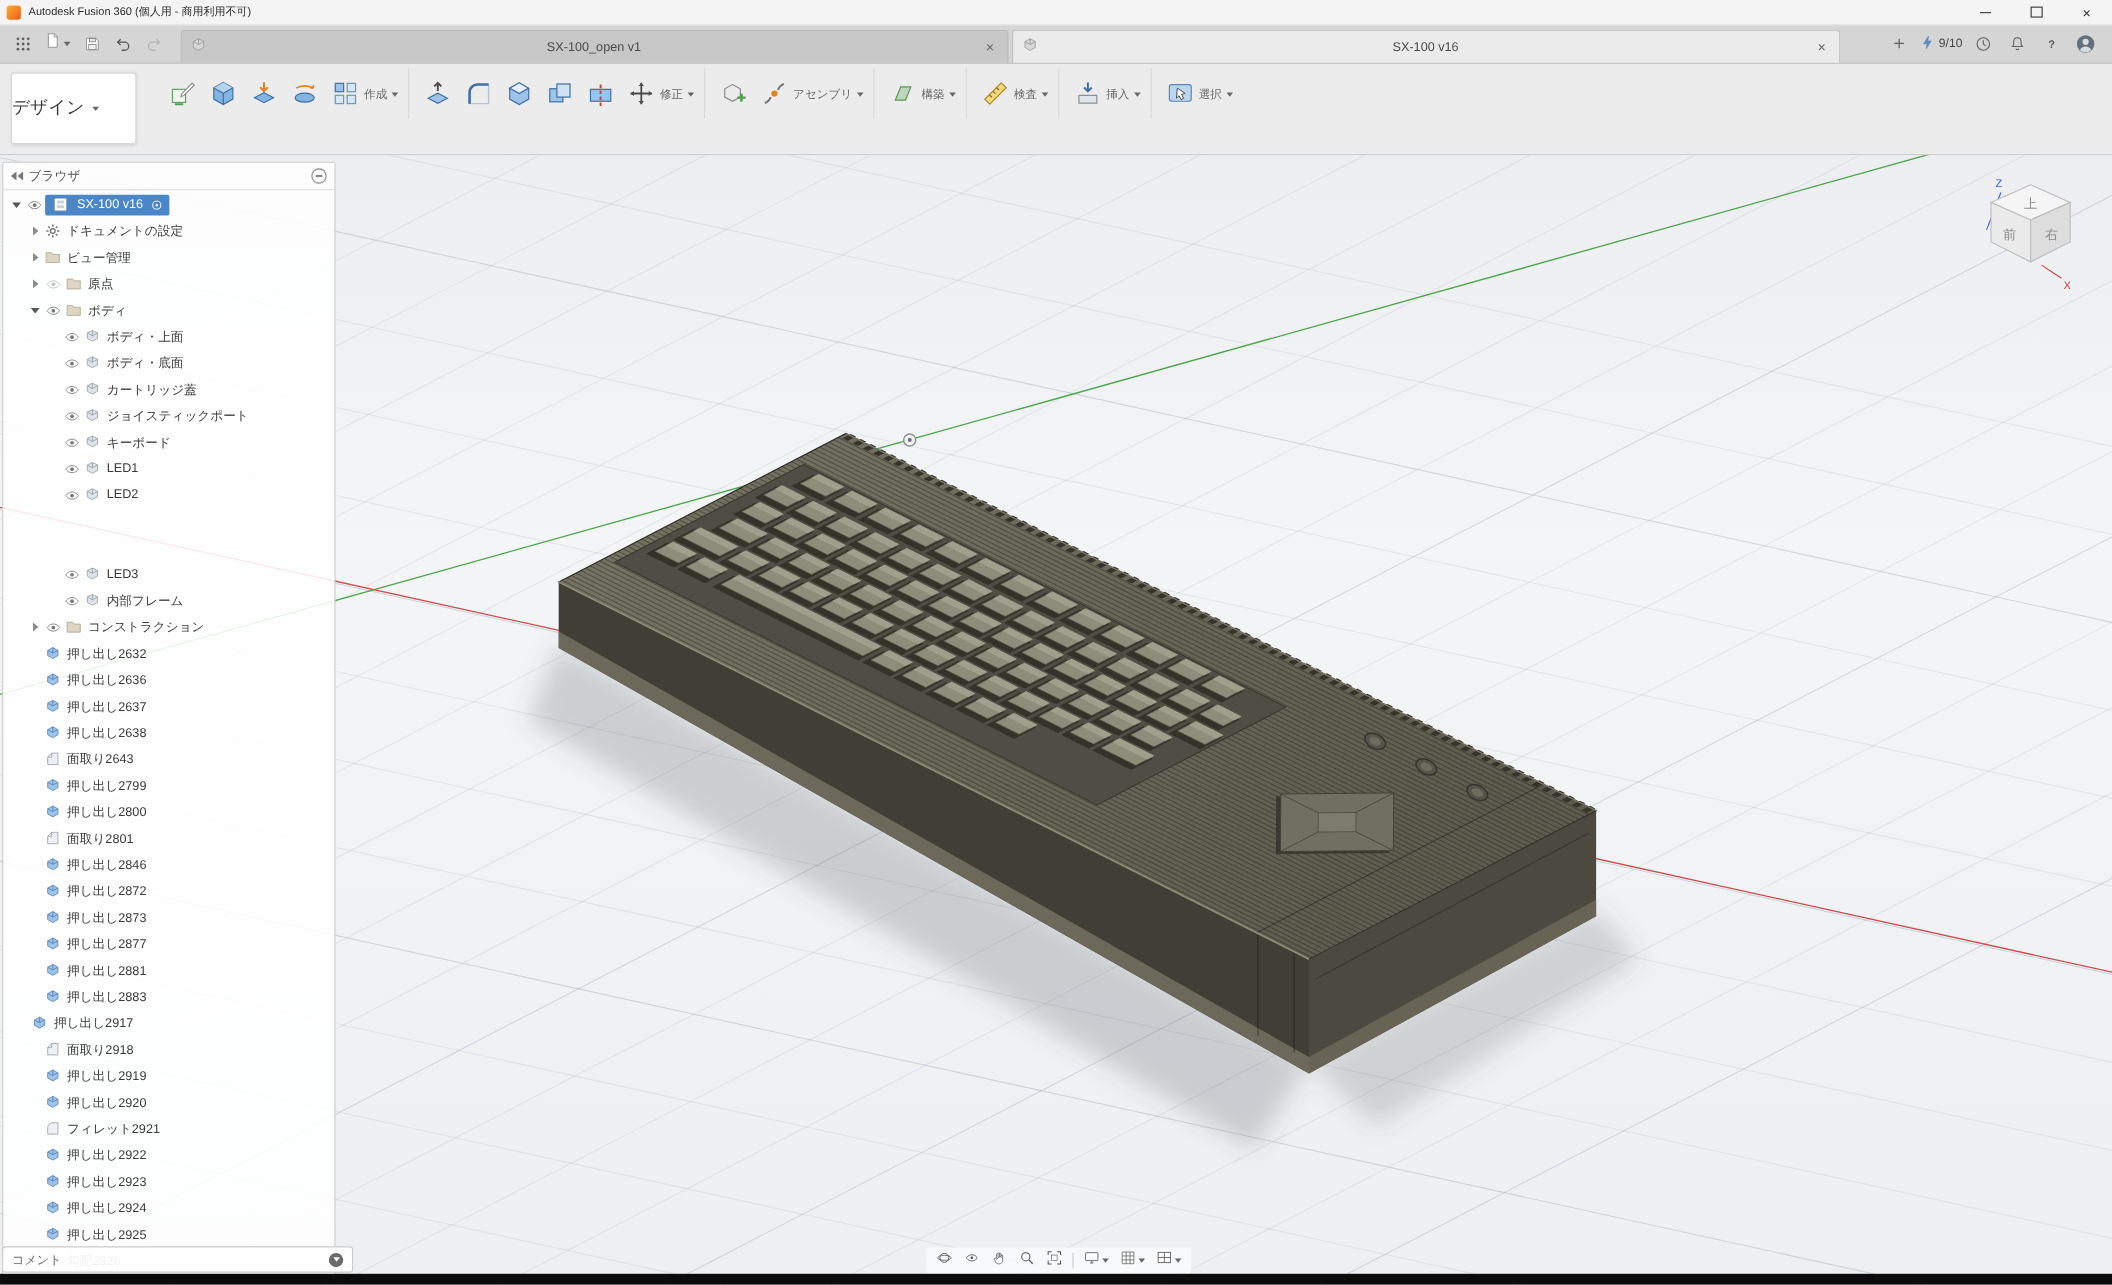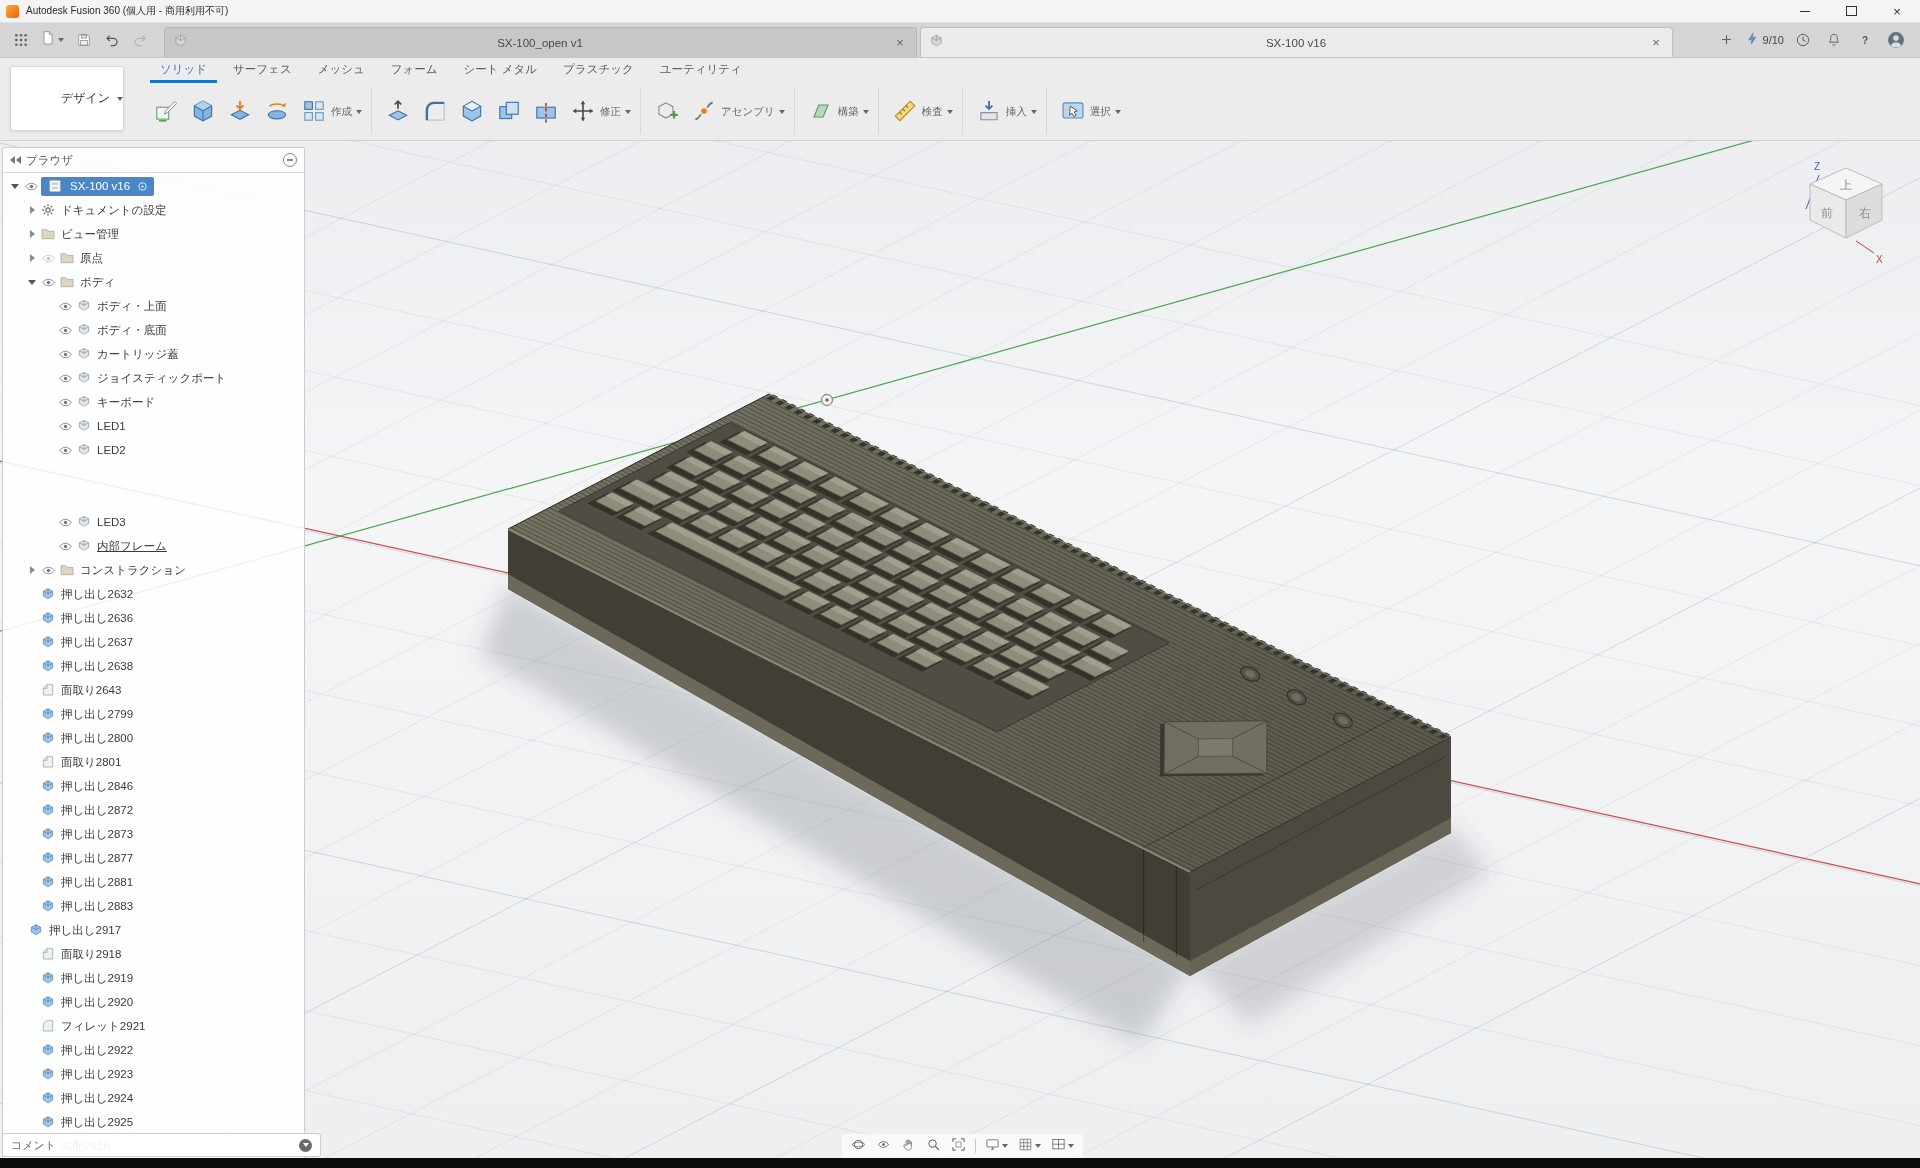--- a/index.html
+++ b/index.html
@@ -46,21 +46,21 @@
   .rtab{padding:4px 10px 3px 10px;font-size:11.5px;color:#5a5a5a;border-bottom:3px solid transparent;white-space:nowrap;}
   .rtab.active{color:#1a73c9;border-bottom-color:#1a73c9;}
   #tool-row{margin-left:140px;height:56px;display:flex;align-items:stretch;}
   .tgroup{display:flex;flex-direction:row;align-items:center;padding:0 9px;}
   .ticons{display:flex;gap:3px;align-items:center;height:38px;}
   .ticon{width:34px;height:34px;display:flex;align-items:center;justify-content:center;border-radius:2px;}
   .grp-label{font-size:10.5px;color:#666;display:flex;align-items:center;gap:4px;margin-top:2px;}
   .tdiv{width:1px;background:#d8d8d8;margin:5px 0;}
   #design-card{position:absolute;left:10px;top:9px;width:112px;height:63px;background:#fff;
     border:1px solid #d8d8d8;border-radius:3px;box-shadow:0 1px 3px rgba(0,0,0,.10);
-    display:flex;align-items:center;justify-content:flex-end;gap:7px;font-size:12px;color:#333;z-index:31;}
+    display:flex;align-items:center;justify-content:flex-start;gap:7px;font-size:16px;color:#333;z-index:31;}
 
   .caret{width:0;height:0;border-left:3.5px solid transparent;border-right:3.5px solid transparent;border-top:4.5px solid #666;}
 
   
   #browser{position:absolute;left:2px;top:147px;width:301px;z-index:12;
     background:rgba(255,255,255,.88);border:1px solid #ccc;border-radius:2px;}
   #browser-head{height:24px;display:flex;align-items:center;gap:5px;padding:0 7px;
     border-bottom:1px solid #ddd;font-size:11.5px;color:#555;}
   .bh-collapse{display:flex;gap:1px;}
   .tri-l{width:0;height:0;border-top:4px solid transparent;border-bottom:4px solid transparent;border-right:5px solid #777;}
@@ -683,29 +683,20 @@
           </svg>
         </div>
     </div>
   </div>
 
   <div id="ribbon">
     <div id="design-card">
       <span>デザイン</span>
       <div class="caret"></div>
     </div>
-    <div id="ribbon-tabs">
-        <div class="rtab active">ソリッド</div>
-        <div class="rtab">サーフェス</div>
-        <div class="rtab">メッシュ</div>
-        <div class="rtab">フォーム</div>
-        <div class="rtab">シート メタル</div>
-        <div class="rtab">プラスチック</div>
-        <div class="rtab">ユーティリティ</div>
-      </div>
     <div id="tool-row">
         <div class="tgroup">
           <div class="ticons">
             <div class="ticon">
               <svg width="26" height="26" viewBox="0 0 24 24">
                 <rect x="3.5" y="8.5" width="11" height="11" fill="#eef6ee" stroke="#67a067"></rect>
                 <path d="M20 3.2 21.8 5 13 13.8l-2.4.8.8-2.4z" fill="#fff" stroke="#888" stroke-width=".9"></path>
                 <path d="M5.5 21h7" stroke="#51a351" stroke-width="1.6"></path>
               </svg>
             </div>
@@ -1112,21 +1103,21 @@
           <div class="rowwrap">
             <div class="ricon">
               <svg width="16" height="16" viewBox="0 0 24 24">
                 <path d="M12 3.6 19 7v7.6l-7 3.8-7-3.8V7z" fill="#dde3e8" stroke="#8b97a2"></path>
                 <path d="M12 3.6V11m0 0 7-4m-7 4L5 7" fill="none" stroke="#8b97a2"></path>
               </svg>
             </div>
             <span>LED3</span>
           </div>
         </div>
-        <div class="brow" style="padding-left: 39px; text-decoration: underline;">
+        <div class="brow" style="padding-left: 39px;">
           <div class="arrbox"></div>
           <div class="eyebox">
             <svg width="15" height="15" viewBox="0 0 24 24">
               <path d="M2.8 12S6.4 6.8 12 6.8 21.2 12 21.2 12 17.6 17.2 12 17.2 2.8 12 2.8 12z" fill="#fff" stroke="#787878" stroke-width="1.3"></path>
               <circle cx="12" cy="12" r="2.7" fill="#787878"></circle>
             </svg>
           </div>
           <div class="rowwrap">
             <div class="ricon">
               <svg width="16" height="16" viewBox="0 0 24 24">

